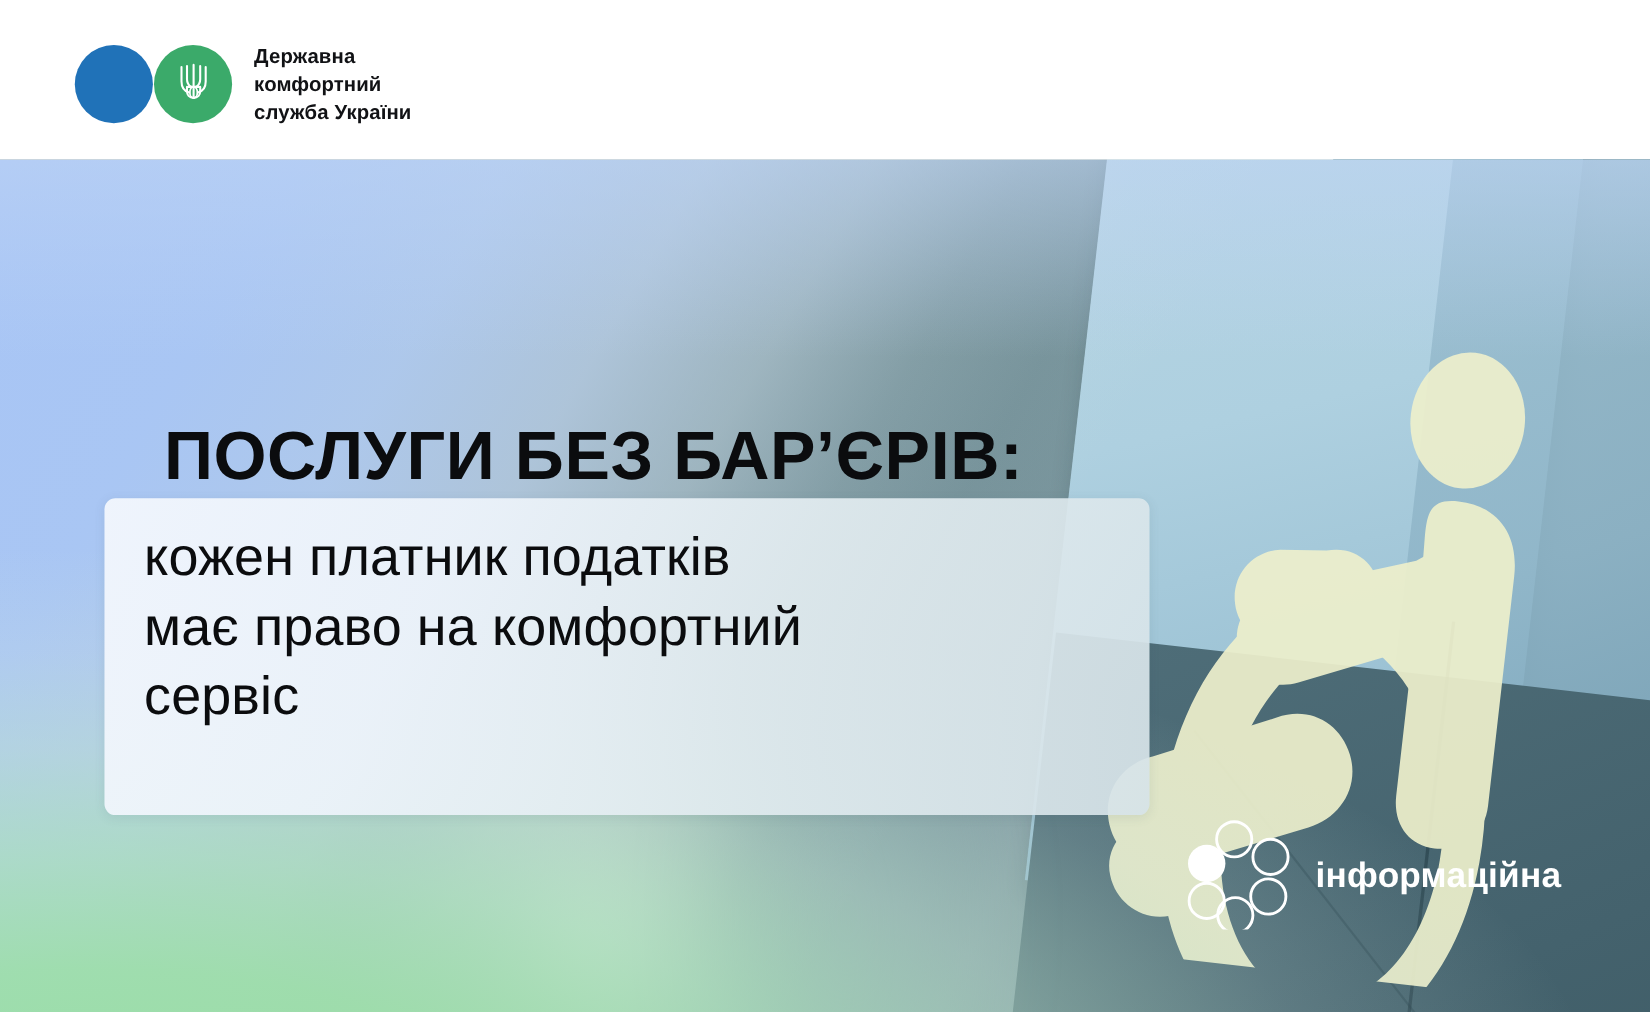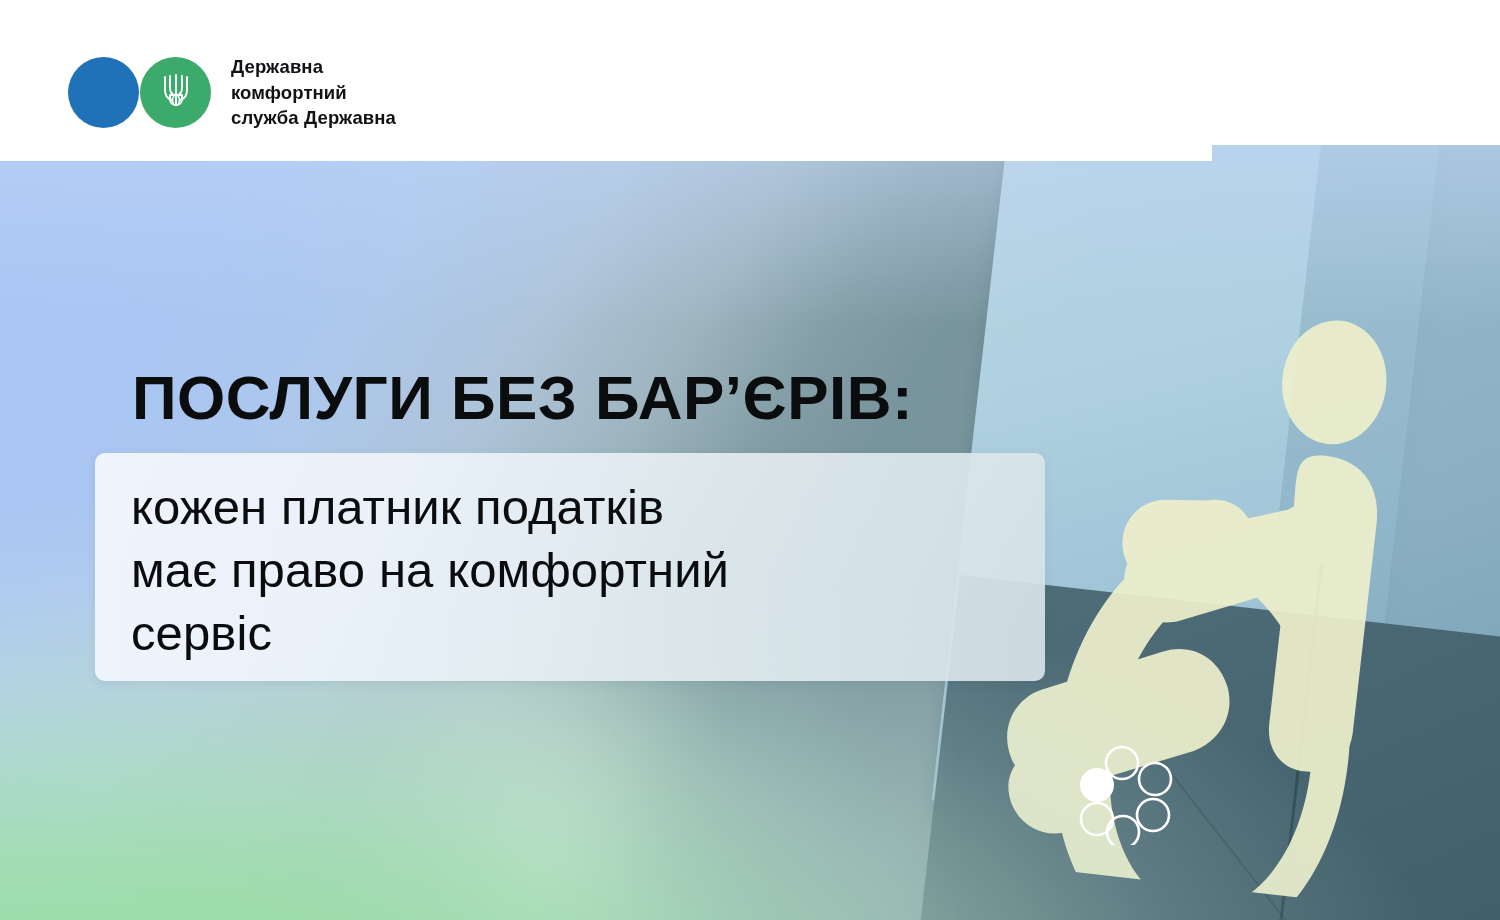--- a/index.html
+++ b/index.html
@@ -16,21 +16,21 @@
     position: relative;
     width: 1500px;
     height: 920px;
     overflow: hidden;
     background: #ffffff;
   }
 
   
   .header-band {
     position: absolute;
-    left: 0; top: 16px;
+    left: 0; top: 0;
     width: 1212px;
     height: 145px;
     background: #ffffff;
     z-index: 40;
   }
   .logo-row {
     position: absolute;
     left: 68px;
     top: 38px;
     display: flex;
@@ -218,36 +218,36 @@
     left: 0; top: 0;
     width: 1500px; height: 180px;
     background: linear-gradient(180deg, rgba(190,212,245,0.55), rgba(190,212,245,0) 100%);
   }
 
   
   .headline {
     position: absolute;
     left: 132px;
     top: 222px;
-    margin: 0;
+    margin: 17px;
     font-size: 62px;
     font-weight: bold;
     line-height: 1.0;
     letter-spacing: 0.5px;
     color: #0b0c0e;
     white-space: nowrap;
     z-index: 20;
   }
 
   .subtitle-card {
     position: absolute;
     left: 95px;
     top: 308px;
     width: 950px;
-    height: 228px;
+    height: 288px;
     border-radius: 10px;
     background: linear-gradient(115deg,
         rgba(243,247,253,0.94) 0%,
         rgba(238,244,251,0.93) 30%,
         rgba(226,236,240,0.92) 62%,
         rgba(214,227,232,0.92) 100%);
     box-shadow: 0 2px 10px rgba(60,90,100,0.10);
     z-index: 20;
   }
   .subtitle-text {
@@ -379,20 +379,21 @@
         <svg width="105" height="100" viewBox="0 0 105 100" xmlns="http://www.w3.org/2000/svg" aria-hidden="true">
           <circle cx="22" cy="40" r="17" fill="#ffffff"></circle>
           <circle cx="47" cy="18" r="16" fill="none" stroke="#ffffff" stroke-width="2.6"></circle>
           <circle cx="80" cy="34" r="16" fill="none" stroke="#ffffff" stroke-width="2.6"></circle>
           <circle cx="22" cy="74" r="16" fill="none" stroke="#ffffff" stroke-width="2.6"></circle>
           <circle cx="48" cy="87" r="16" fill="none" stroke="#ffffff" stroke-width="2.6"></circle>
           <circle cx="78" cy="70" r="16" fill="none" stroke="#ffffff" stroke-width="2.6"></circle>
         </svg>
       </div>
       <div class="bf-text">
+        <span>інформаційна</span>
       </div>
     </div>
   </div>
 
   <div class="header-band">
     <div class="logo-row">
       <div class="logo-marks">
         <div class="logo-circle-blue"></div>
         <div class="logo-circle-green">
           <svg width="30" height="42" viewBox="0 0 30 42" xmlns="http://www.w3.org/2000/svg" aria-hidden="true">
@@ -406,18 +407,18 @@
               <path d="M21 5 l 0 12 c 0 4 -2 6 -4 7"></path>
               <path d="M10 24 l 10 0"></path>
             </g>
             <ellipse cx="15" cy="29" rx="3.4" ry="5" fill="none" stroke="#ffffff" stroke-width="1.6"></ellipse>
           </svg>
         </div>
       </div>
       <div class="logo-text">
         <span>Державна</span>
         <span>комфортний</span>
-        <span>служба Державна</span>
+        <span>служба України</span>
       </div>
     </div>
   </div>
 
 </div>
 
 </body></html>

